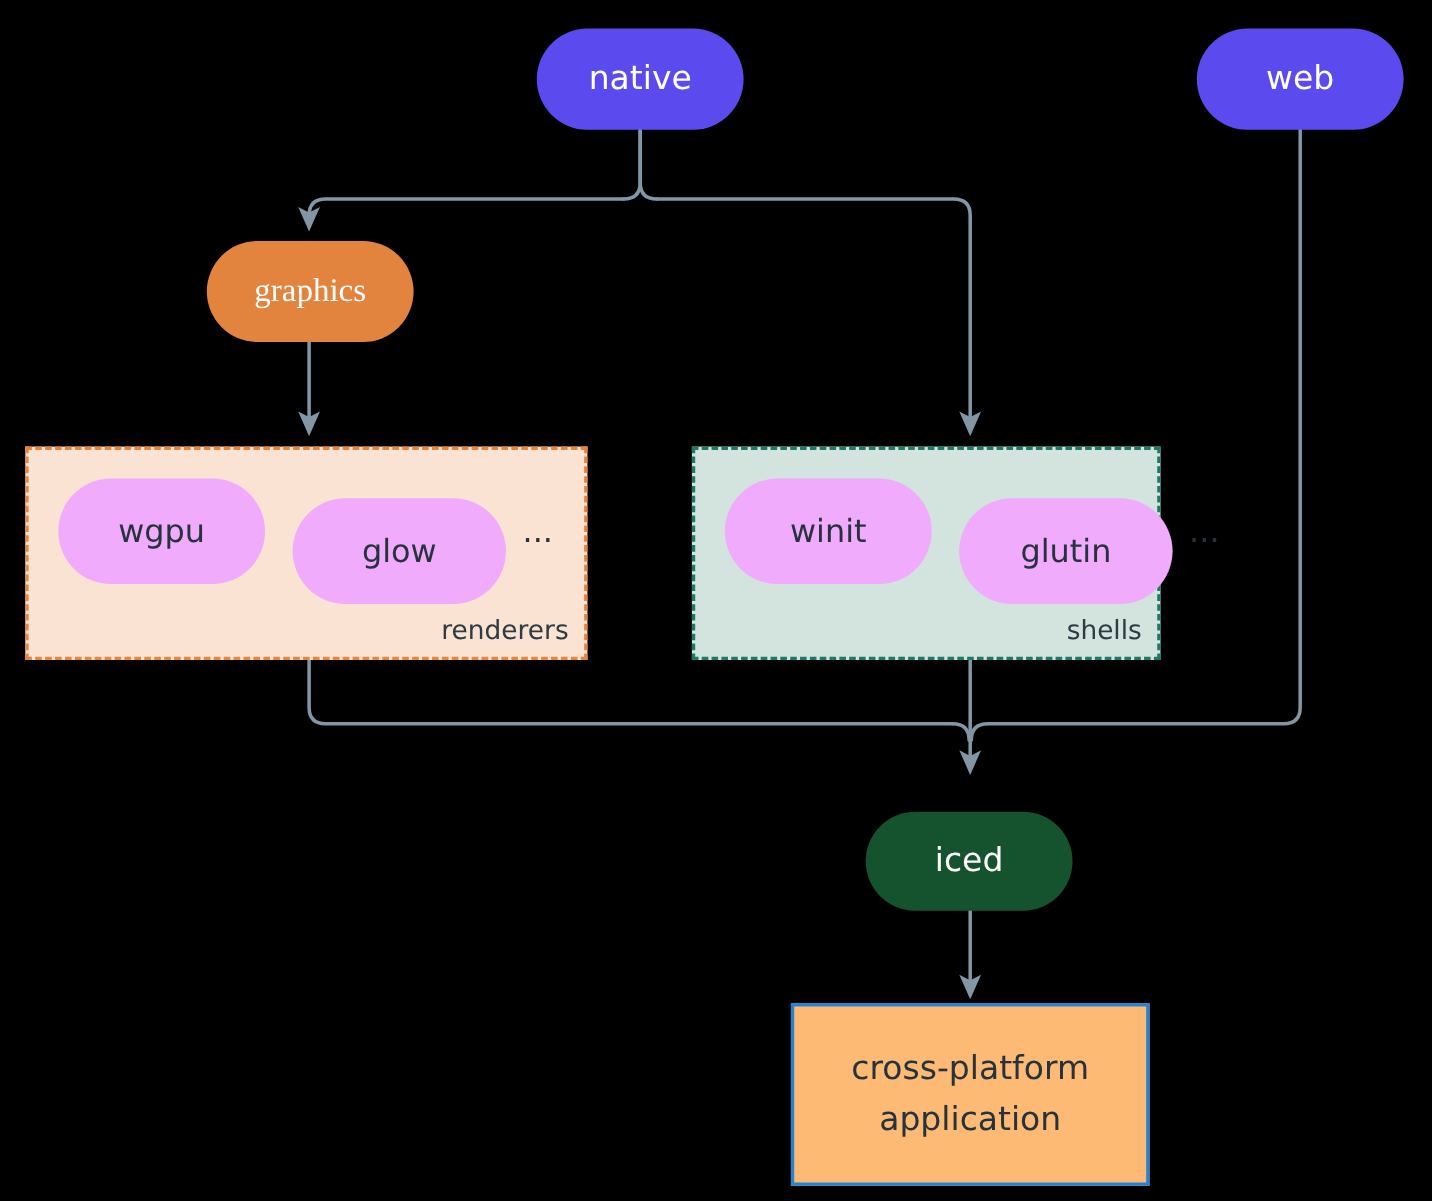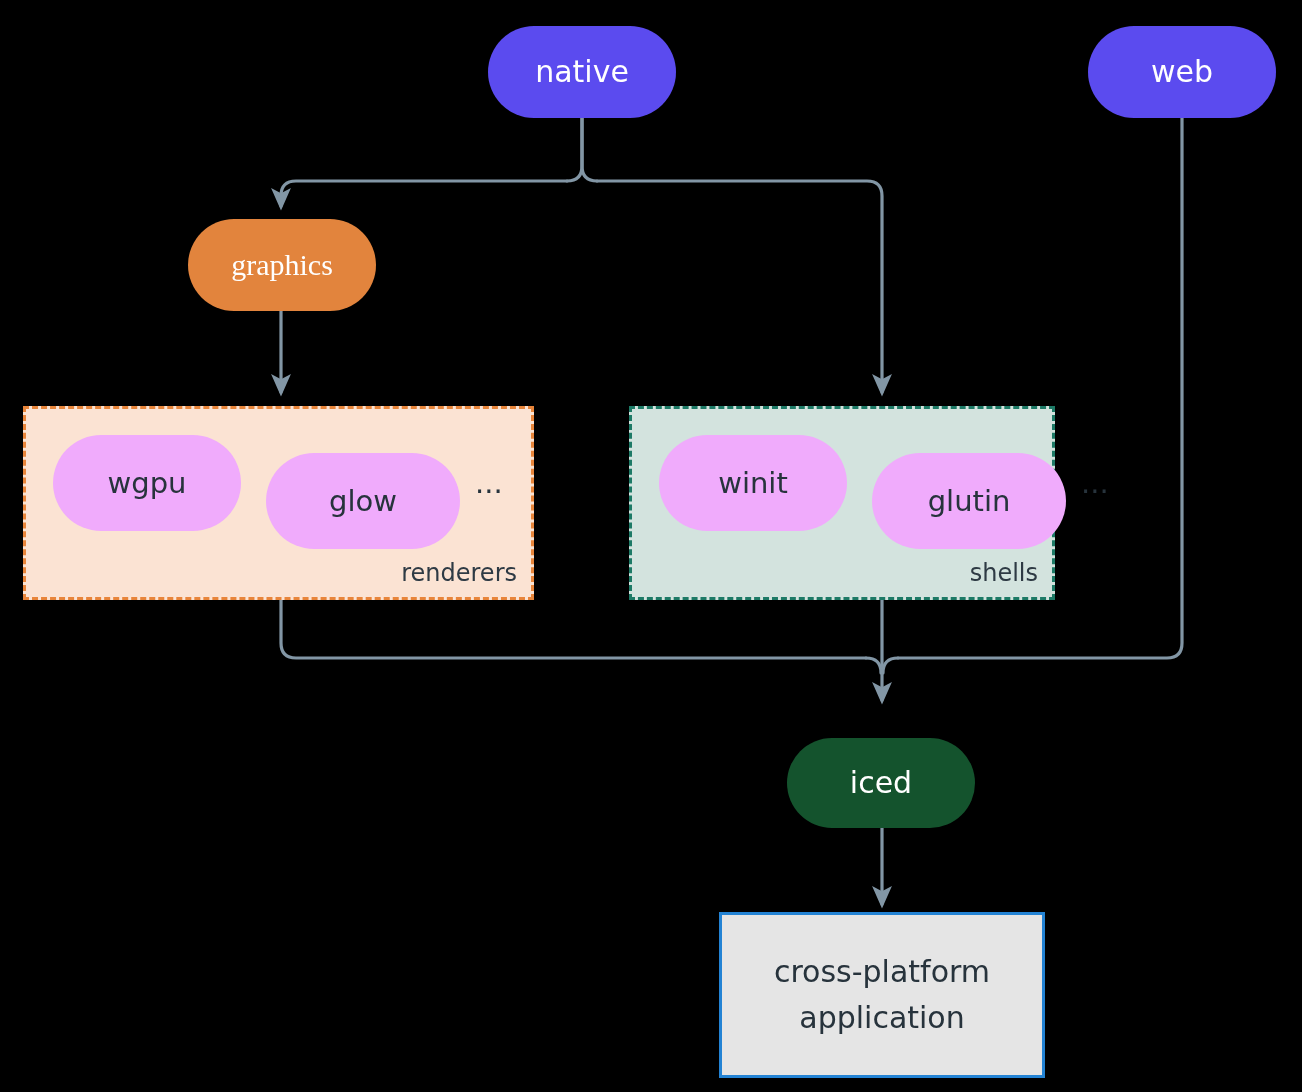--- a/index.html
+++ b/index.html
@@ -108,21 +108,21 @@
     display: flex;
     align-items: center;
     font-size: 29px;
     color: #27333C;
   }
   .sg-renderers .ellipsis { left: 449px; }
   .sg-shells .ellipsis { left: 449px; }
   
   .node-app {
     left: 719px; top: 912px; width: 326px; height: 166px;
-    background: #e5e5e5;
+    background: #fdba74;
     border: 3px solid #2383D4;
     color: #27333C;
     font-size: 30px;
     flex-direction: column;
     line-height: 1.55;
   }
   .node-app span { display: block; }
 </style>
 </head>
 <body>

